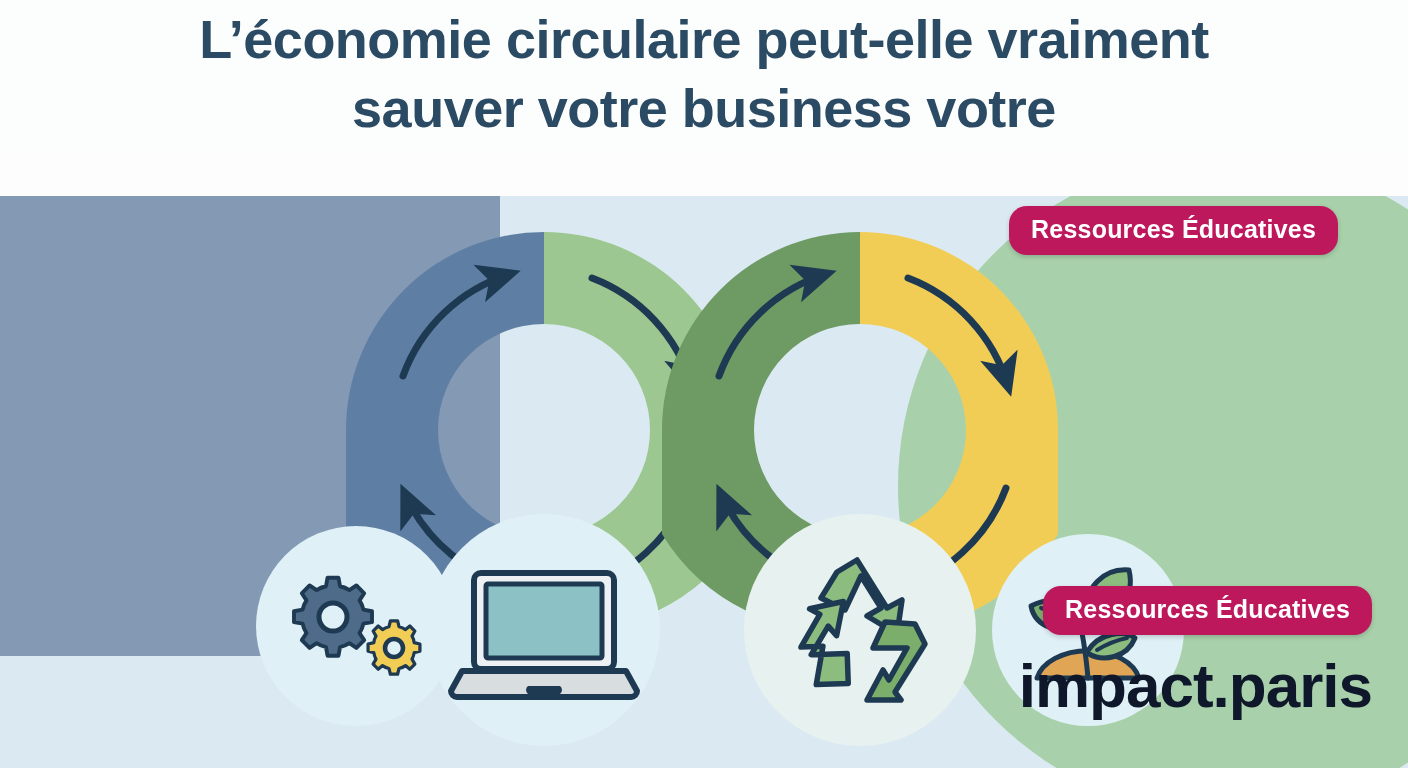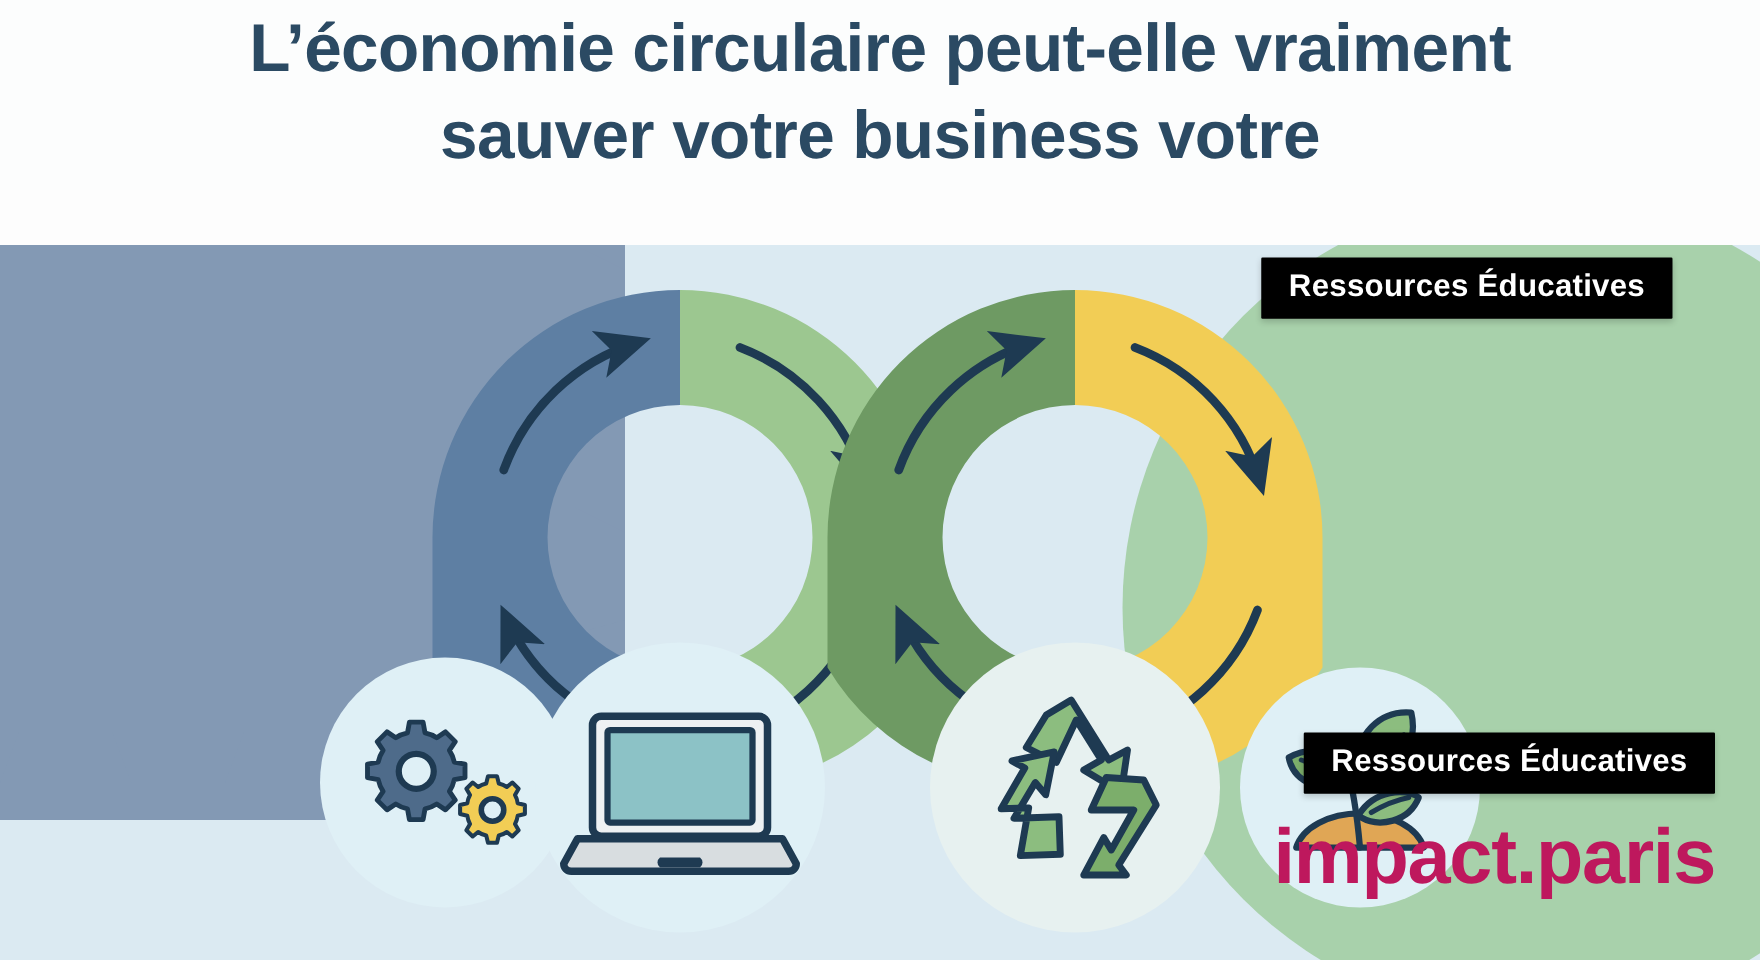--- a/index.html
+++ b/index.html
@@ -62,45 +62,45 @@
     display:flex; align-items:center; justify-content:center;
   }
   .bubble-gears { left:256px; top:330px; width:200px; height:200px; }
   .bubble-laptop{ left:428px; top:318px; width:232px; height:232px; }
   .bubble-recycle{ left:744px; top:318px; width:232px; height:232px; }
   .bubble-plant { left:992px; top:338px; width:192px; height:192px; }
 
   
   .badge {
     position:absolute;
-    background:#000000;
+    background:#be185d;
     color:#ffffff;
     font-weight:bold;
-    border-radius:1px;
+    border-radius:18px;
     display:flex; align-items:center; justify-content:center;
     box-shadow:0 2px 5px rgba(0,0,0,0.18);
     z-index:25;
     white-space:nowrap;
   }
   .badge-top {
     right:70px; top:10px;
     padding:9px 22px 11px;
     font-size:25px;
     letter-spacing:0.2px;
   }
   .badge-bottom {
     right:36px; top:390px;
     padding:9px 22px 11px;
     font-size:25px;
     letter-spacing:0.2px;
   }
   .brand {
     position:absolute;
     right:36px; top:454px;
-    color:#be185d;
+    color:#0f172a;
     font-weight:bold;
     font-size:62px;
     letter-spacing:-1px;
     z-index:25;
     white-space:nowrap;
   }
 </style>
 </head>
 <body>
 

